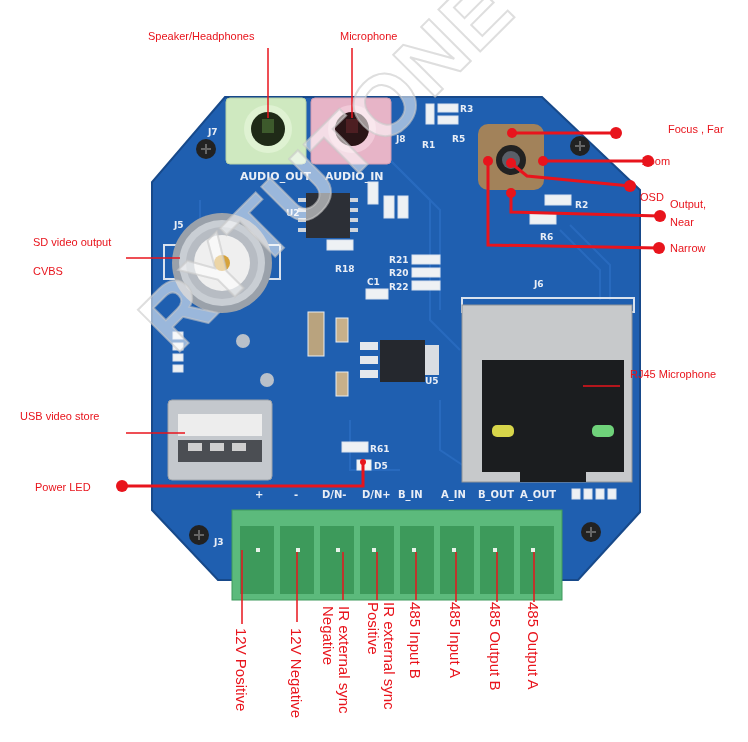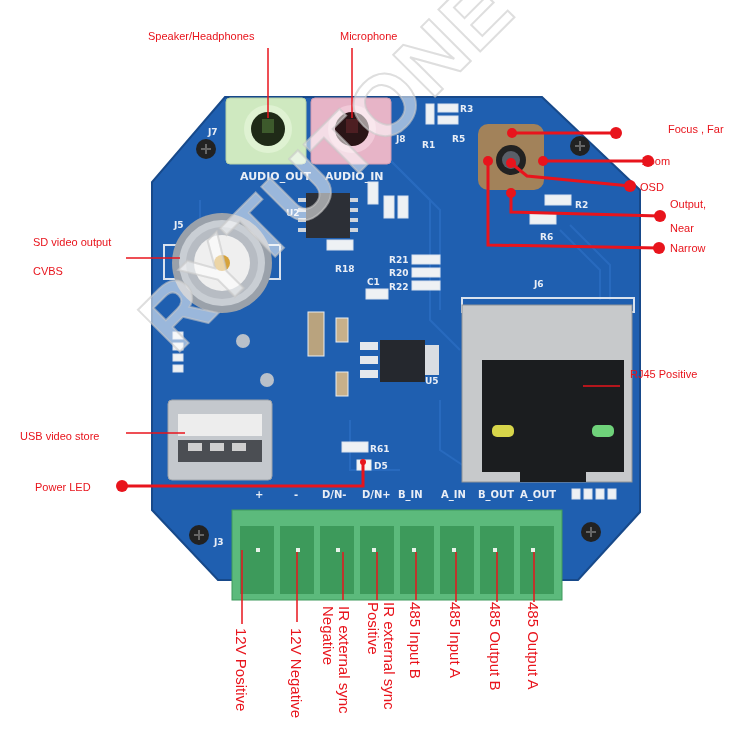--- a/index.html
+++ b/index.html
@@ -241,28 +241,28 @@
     <line x1="534" y1="552" x2="534" y2="602"></line>
   </g>
 </svg>
 
 <div class="wm">RYTUTONE CO.,LTD</div>
 
 <div class="lbl" style="left:148px; top:28px;">Speaker/Headphones</div>
 <div class="lbl" style="left:340px; top:28px;">Microphone</div>
 <div class="lbl" style="left:636px; top:121px;margin-left:32px;">Focus , Far</div>
 <div class="lbl" style="left:642px; top:153px;">Zoom</div>
-<div class="lbl" style="left:640px; top:179px;">OSD</div>
+<div class="lbl" style="left:640px; top:189px;">OSD</div>
 <div class="lbl" style="left:670px; top:196px;">Output,</div>
-<div class="lbl" style="left:670px; top:214px;margin-top:6px;">Near</div>
+<div class="lbl" style="left:670px; top:214px;">Near</div>
 <div class="lbl" style="left:670px; top:240px;">Narrow</div>
 <div class="lbl" style="left:33px; top:234px;text-align:right;">SD video output</div>
 <div class="lbl" style="left:33px; top:263px;">CVBS</div>
-<div class="lbl" style="left:630px; top:366px;">RJ45 Positive</div>
-<div class="lbl" style="left:20px; top:428px;">USB video store</div>
+<div class="lbl" style="left:630px; top:366px;">RJ45 Microphone</div>
+<div class="lbl" style="left:20px; top:408px;">USB video store</div>
 <div class="lbl" style="left:23px; top:479px;margin-left:12px;">Power LED</div>
 
 <div class="vlbl" style="left:234px; top:628px;">12V Positive</div>
 <div class="vlbl" style="left:289px; top:628px;">12V Negative</div>
 <div class="vlbl" style="left:320px; top:606px; line-height:16px;">
   <span>IR external sync</span><br>
   <span>Negative</span>
 </div>
 <div class="vlbl" style="left:365px; top:602px; line-height:16px;">
   <span>IR external sync</span><br>

